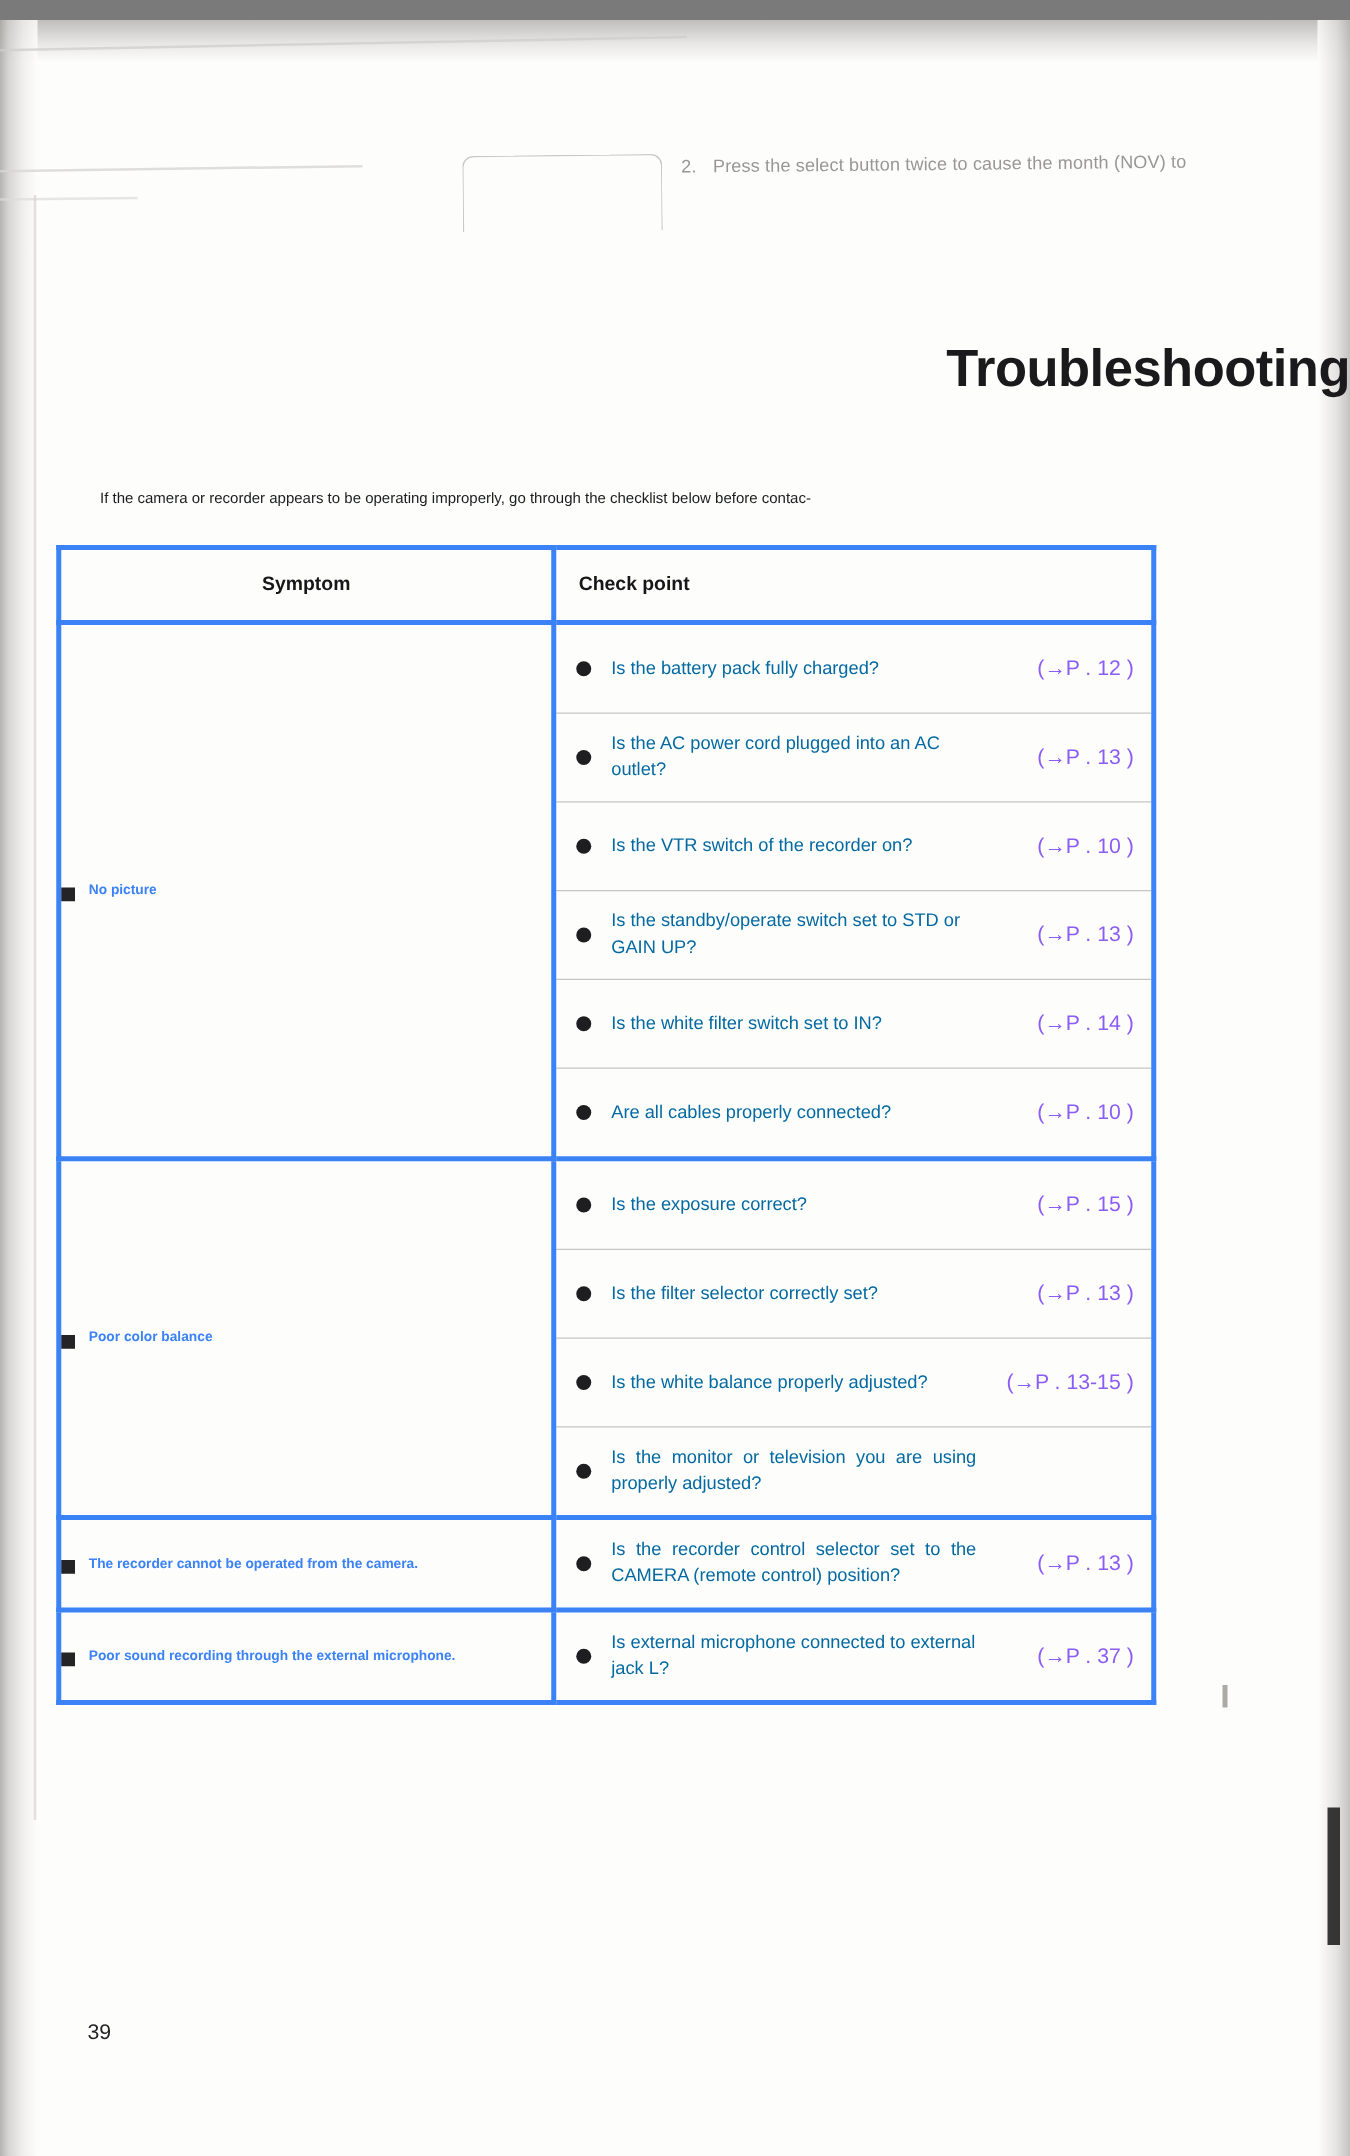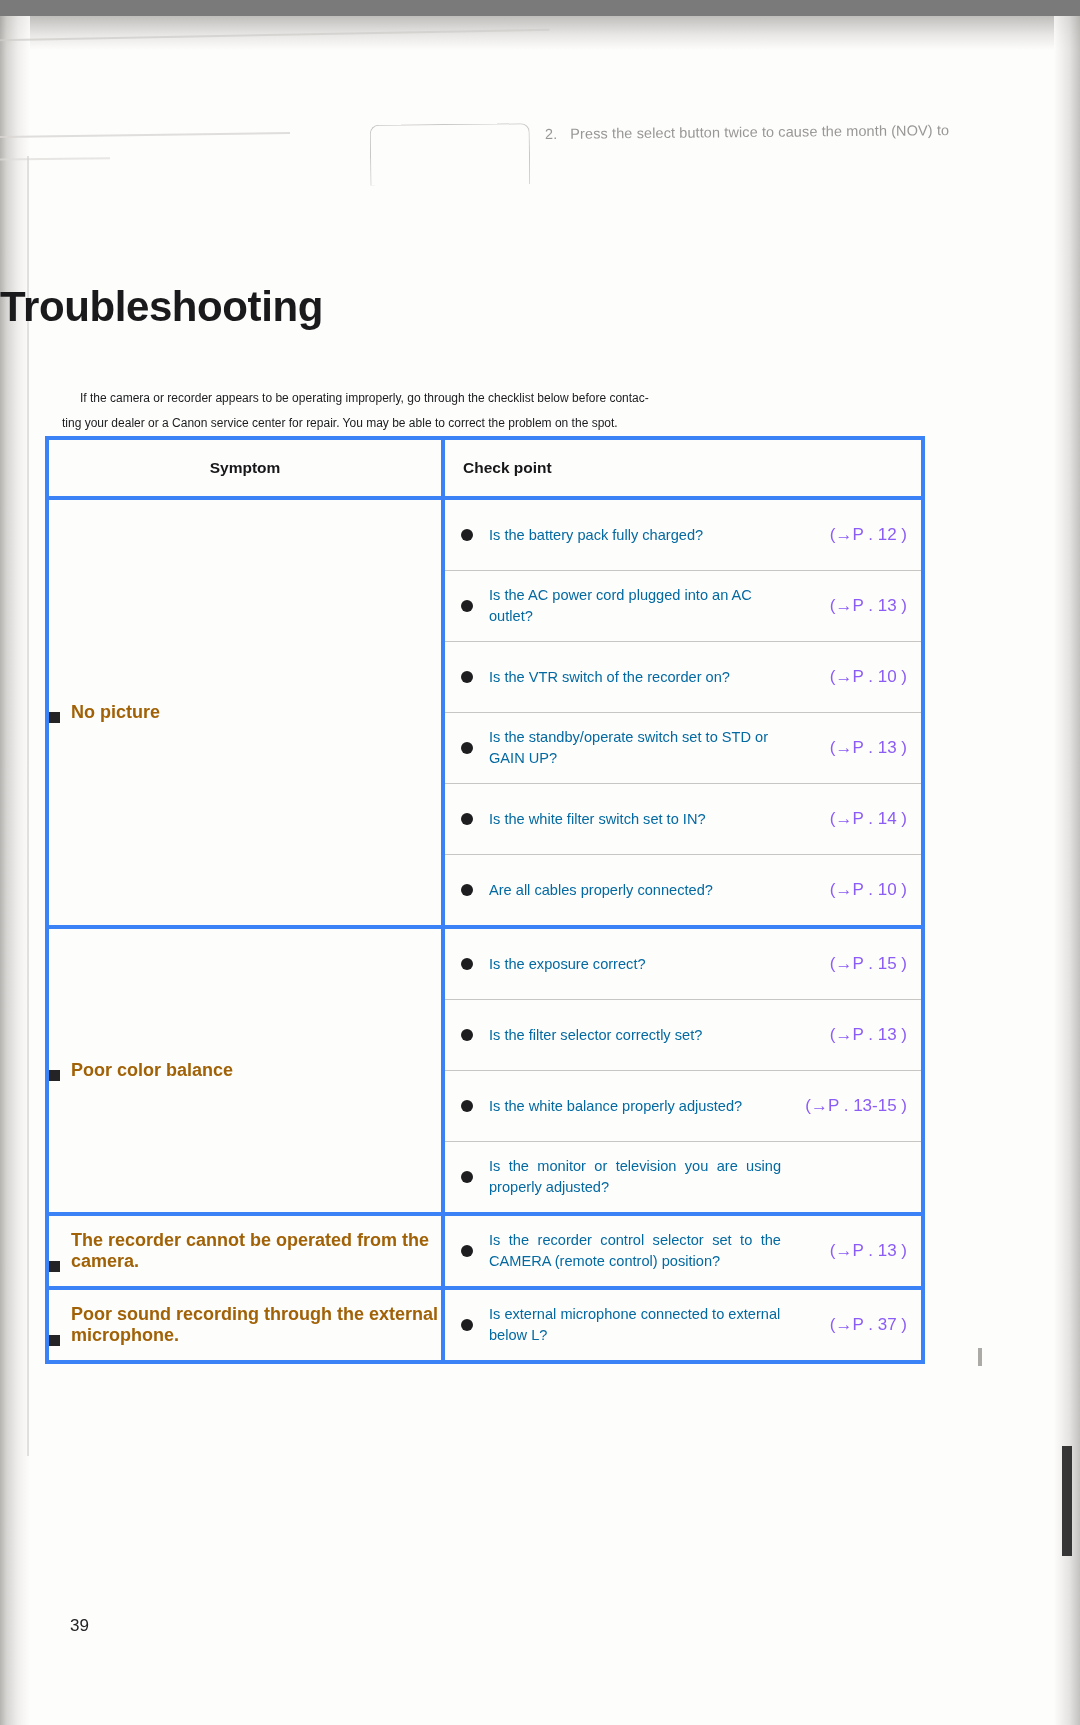--- a/index.html
+++ b/index.html
@@ -126,23 +126,23 @@
   
   .content {
     position: absolute;
     left: 0; top: 0;
     width: 1080px;
     height: 1725px;
   }
 
   h1.title {
     position: absolute;
-    left: 0; top: 267px;
+    left: 0; top: 255px;
     width: 1080px;
-    text-align: left;
+    text-align: right;
     margin: 0;
     font-size: 42px;
     font-weight: bold;
     letter-spacing: -0.4px;
     color: #1a1a1c;
   }
 
   .intro {
     position: absolute;
     left: 62px; top: 358px;
@@ -181,26 +181,26 @@
     text-align: left;
     padding-left: 18px;
   }
 
   
   .sym-cell {
     padding: 0 14px 0 18px;
   }
   .sym {
     display: flex;
-    align-items: flex-end;
+    align-items: center;
     gap: 11px;
-    font-size: 18px;
+    font-size: 11px;
     font-weight: bold;
     line-height: 21px;
-    color: #a16207;
+    color: #3b82f6;
   }
   .sq {
     flex: 0 0 auto;
     width: 11px; height: 11px;
     background: #242426;
     margin-top: 5px;
   }
 
   
   .chk-list { width: 100%; }
@@ -265,21 +265,20 @@
   <div class="bleed">
     <span class="num">2.</span><span>Press the select button twice to cause the month (NOV) to</span>
   </div>
 
   <div class="content">
 
     <h1 class="title">Troubleshooting</h1>
 
     <p class="intro">
       <span class="l1">If the camera or recorder appears to be operating improperly, go through the checklist below before contac-</span>
-      <span class="l2">ting your dealer or a Canon service center for repair. You may be able to correct the problem on the spot.</span>
     </p>
 
     <table class="ts">
       <colgroup>
         <col class="col-sym">
         <col class="col-chk">
       </colgroup>
       <thead>
         <tr>
           <td class="hd-sym">Symptom</td>
@@ -386,21 +385,21 @@
           <td class="sym-cell">
             <div class="sym">
               <span class="sq"></span>
               <span>Poor sound recording through the external microphone.</span>
             </div>
           </td>
           <td>
             <div class="chk-list">
               <div class="chk-row last">
                 <span class="chk-bullet"></span>
-                <span class="chk-text">Is external microphone connected to external below L?</span>
+                <span class="chk-text">Is external microphone connected to external jack L?</span>
                 <span class="chk-ref">(→P . 37 )</span>
               </div>
             </div>
           </td>
         </tr>
 
       </tbody>
     </table>
 
     <div class="pageno">39</div>

